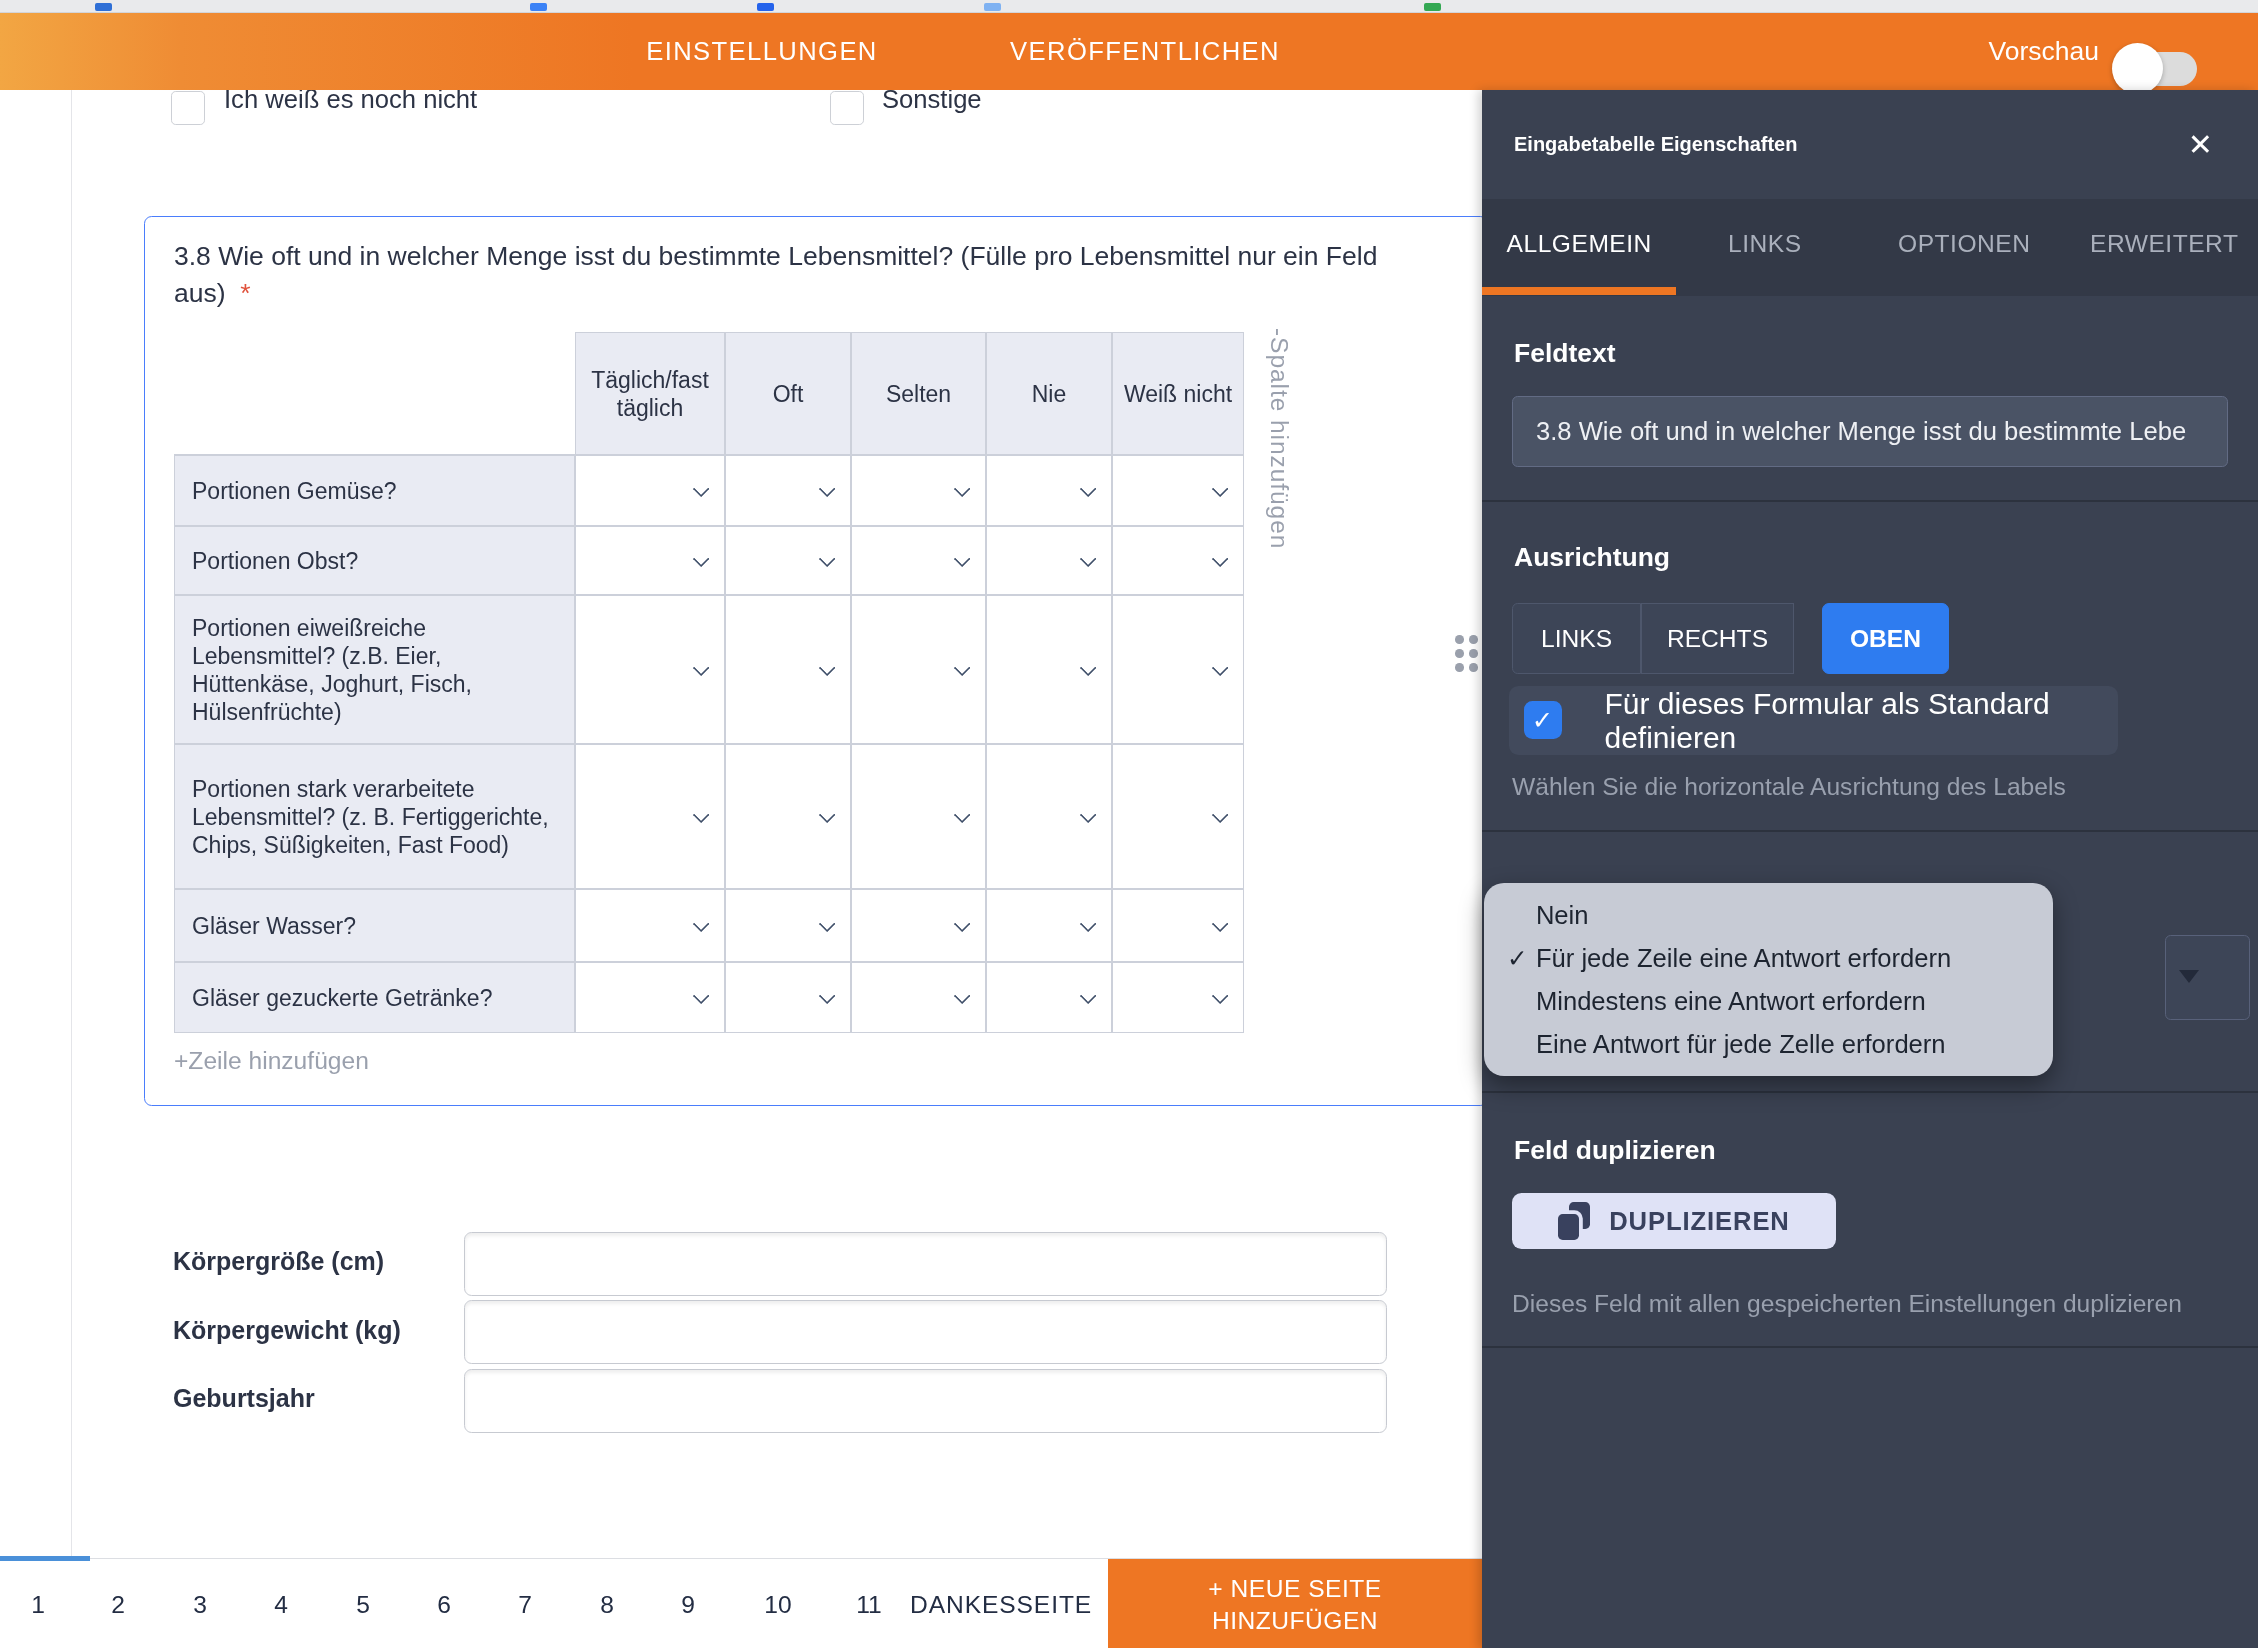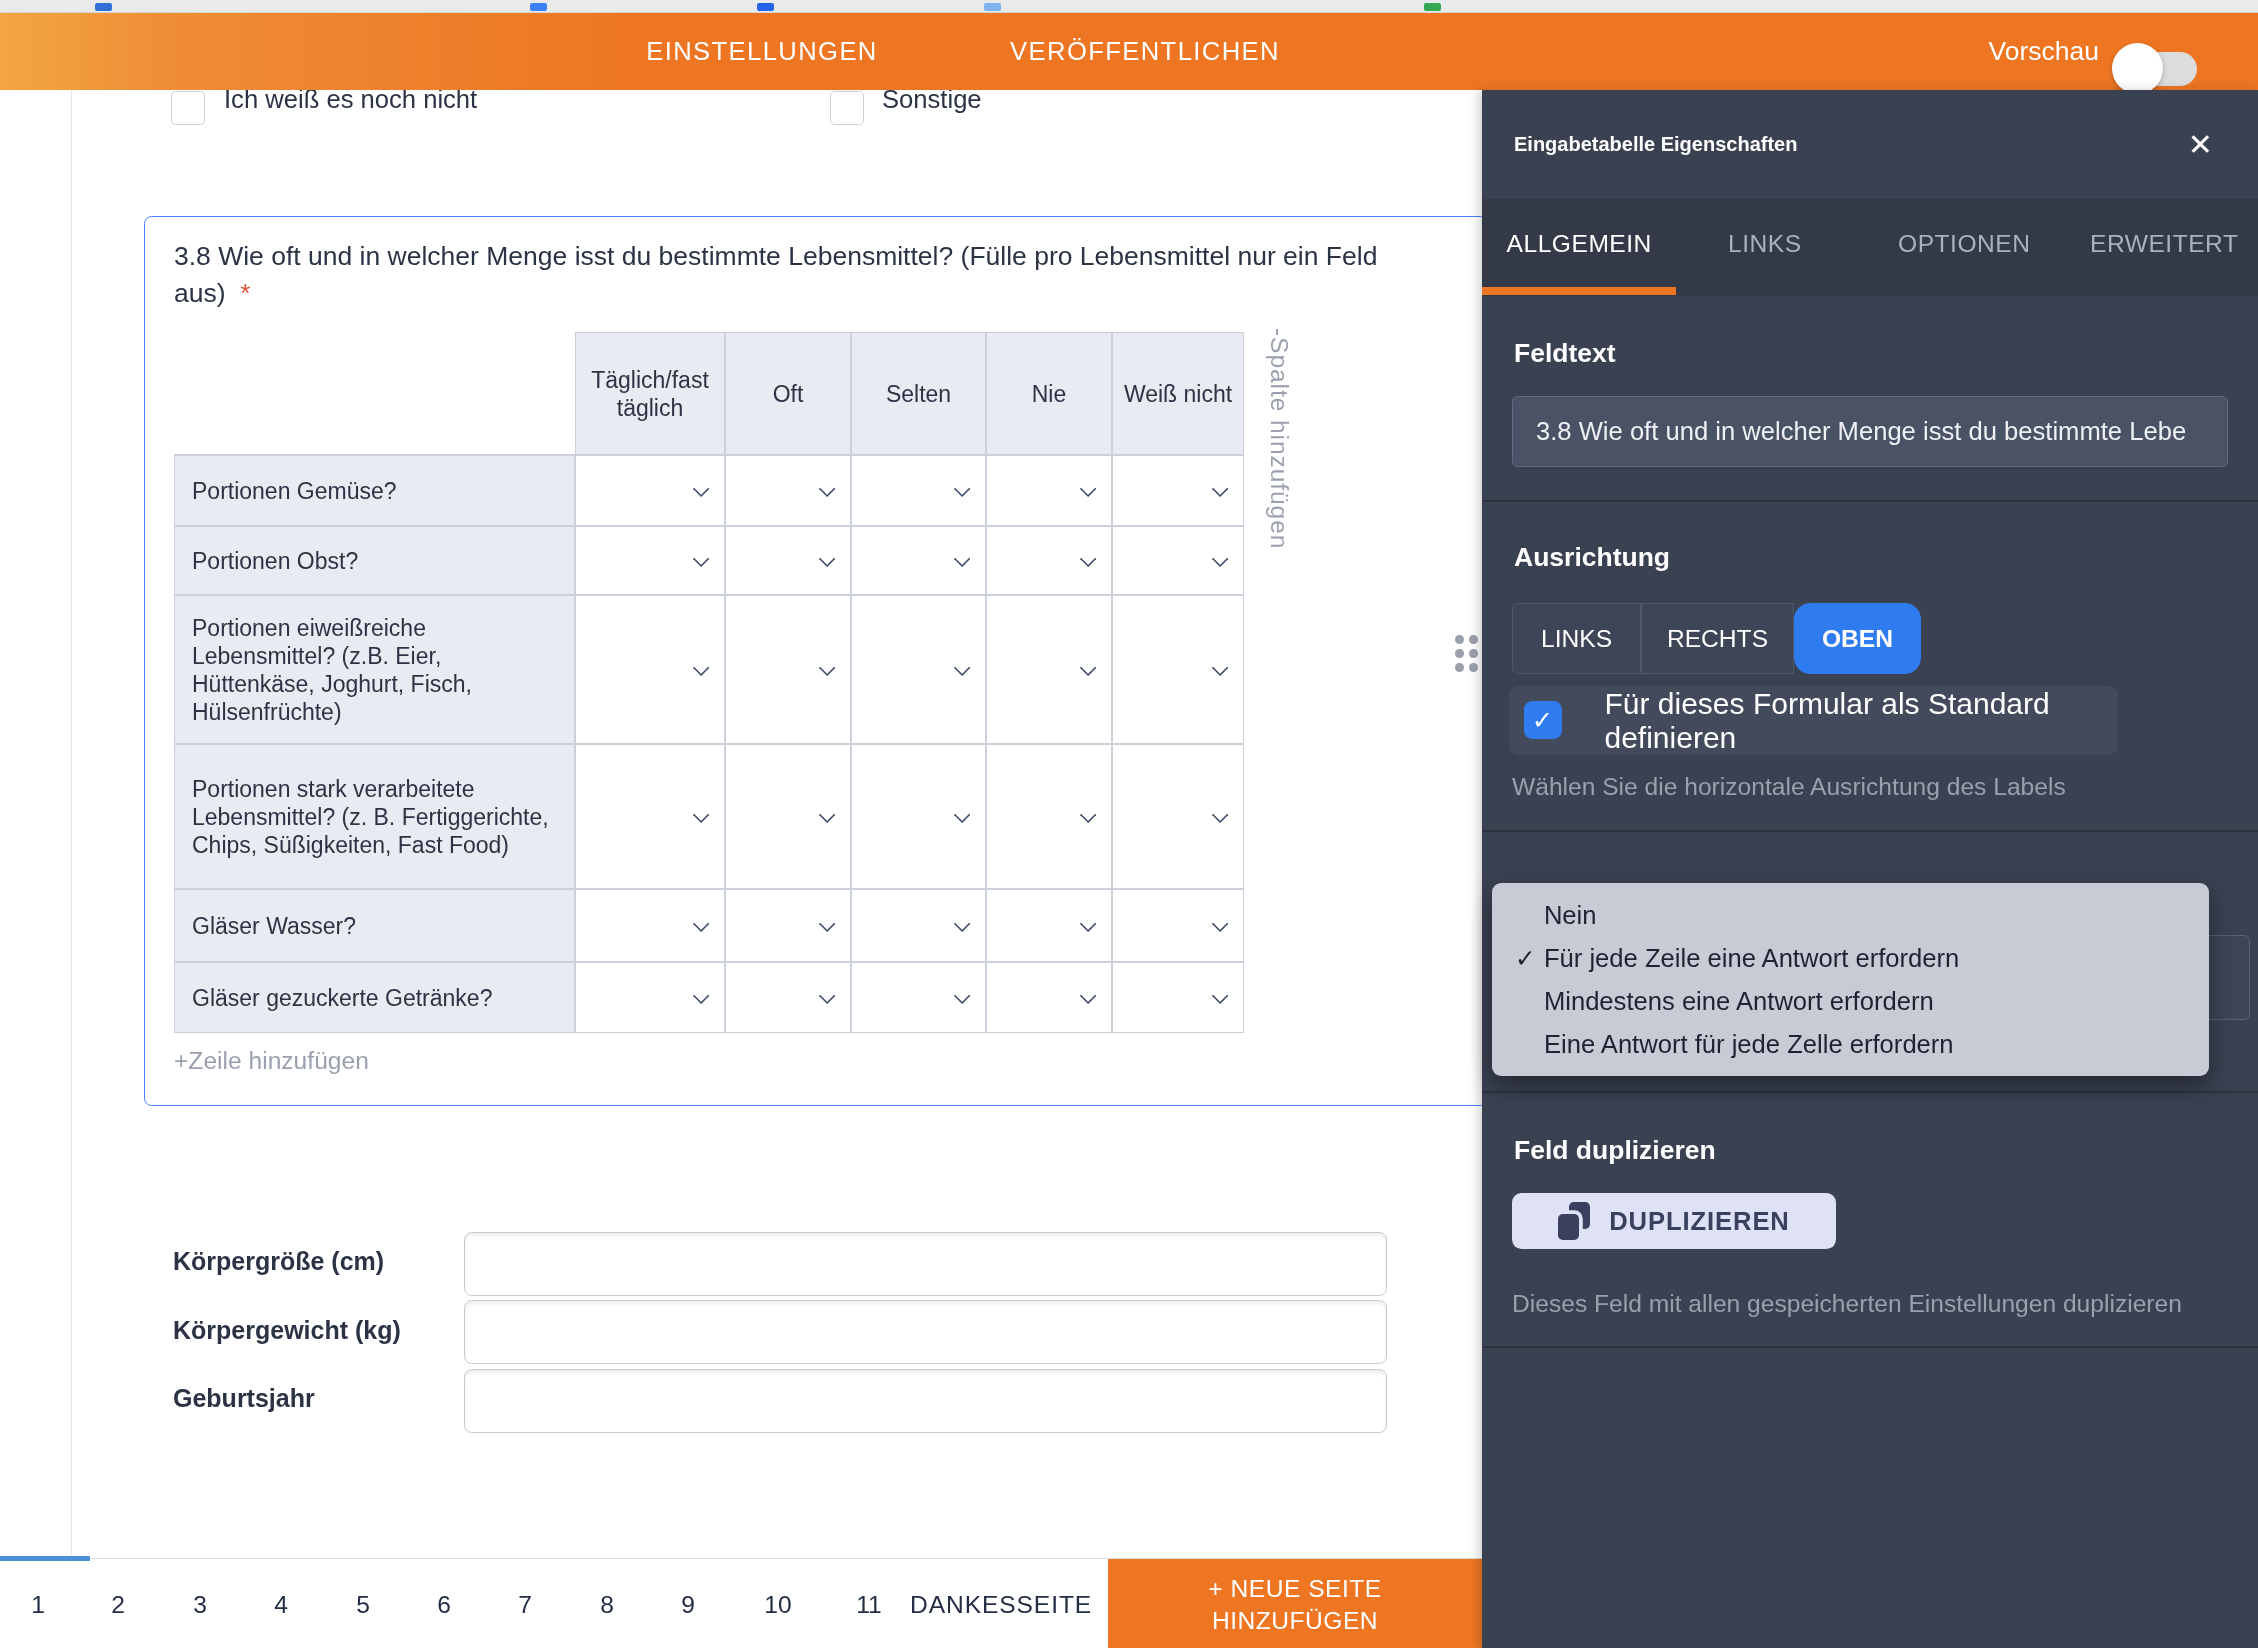--- a/index.html
+++ b/index.html
@@ -90,36 +90,36 @@
 
   .sec-label { left:32px; color:#fff; font-size:26.5px; font-weight:700; }
   .p-divider { left:0; width:776px; height:1.9px; background:#2c323e; }
 
   .feldtext-input { left:30px; top:306px; width:716px; height:71px; background:#4a5365; border:0.9px solid #626b84;
     border-radius:5.7px; color:#eef0f4; font-size:25.6px; line-height:69px; padding:0 23px;
     white-space:nowrap; overflow:hidden; cursor:text; }
 
   .seg { position:absolute; top:513px; height:71px; display:flex; align-items:center; justify-content:center;
     font-size:24.6px; color:#fff; cursor:pointer; background:#3d4557; border:0.9px solid #4e576c; }
-  .seg.sel { background:#2e7cf0; border:0.9px solid #2e7cf0; font-weight:700; border-radius:16px; }
+  .seg.sel { background:#2e7cf0; border:0.9px solid #2e7cf0; font-weight:700; border-radius:7px;margin-left:28px; }
 
   .std-card { left:26.5px; top:596px; width:609px; height:69px; background:#424a5c; border-radius:9.5px; }
   .std-check { position:absolute; left:15px; top:15px; width:38px; height:38px; background:#2e7cf0; border-radius:8.5px;
     color:#fff; font-size:25.6px; font-weight:700; display:flex; align-items:center; justify-content:center; cursor:pointer; }
   .std-label { position:absolute; left:96px; top:0; height:69px; display:flex; align-items:center;
     color:#fff; font-size:30px; }
   .helper { left:30px; font-size:24.6px; color:#99a0ae; white-space:nowrap; }
 
   .sel-fragment { left:683px; top:845px; width:85px; height:85px; background:#3d4557;
     border:0.9px solid #58617a; border-radius:5.7px; }
   .sel-fragment .tri { position:absolute; left:13.2px; top:34px; width:0; height:0;
     border-left:10.4px solid transparent; border-right:10.4px solid transparent; border-top:13.2px solid #232a3a; }
 
-  .dropdown { left:1.9px; top:793px; width:717px; height:193px; background:#c7cbd5; border-radius:9px;
-    box-shadow:0 9.5px 24px rgba(0,0,0,0.40); z-index:60; padding-top:11.4px;margin-left:8px; }
+  .dropdown { left:1.9px; top:793px; width:569px; height:193px; background:#c7cbd5; border-radius:20px;
+    box-shadow:0 9.5px 24px rgba(0,0,0,0.40); z-index:60; padding-top:11.4px; }
   .dd-item { position:relative; height:43px; display:flex; align-items:center; padding-left:52px;
     font-size:25.6px; color:#1d2430; cursor:pointer; }
   .dd-check { position:absolute; left:23px; font-size:24.6px; color:#1d2430; }
 
   .dup-btn { left:30px; top:1103px; width:324px; height:56px; background:#dfe2f6; border:none; border-radius:9.5px;
     display:flex; align-items:center; justify-content:center; gap:19px; cursor:pointer;
     font-family:"Liberation Sans","DejaVu Sans",sans-serif; }
   .dup-btn .txt { font-size:25.6px; font-weight:700; letter-spacing:0.9px; color:#39415e; }
   .copy-icon { position:relative; width:32px; height:38px; }
   .copy-back { position:absolute; right:0; top:0; width:21px; height:26.5px; background:#39415e; border-radius:4.7px; }

